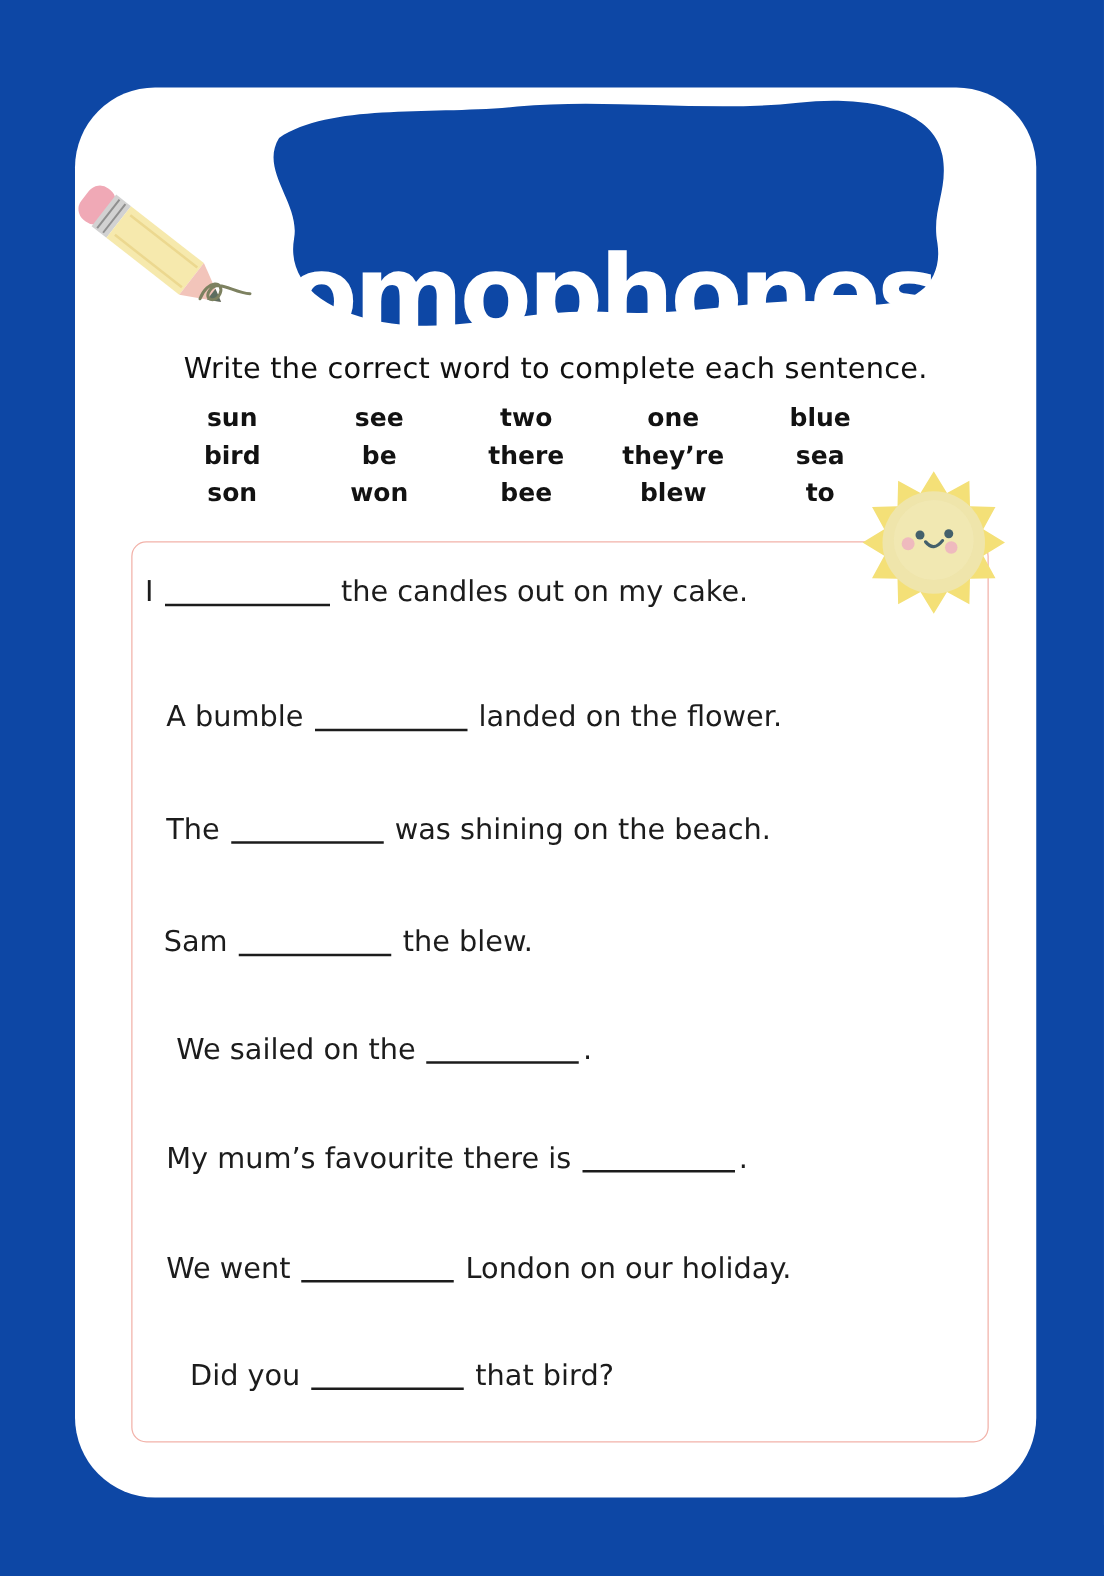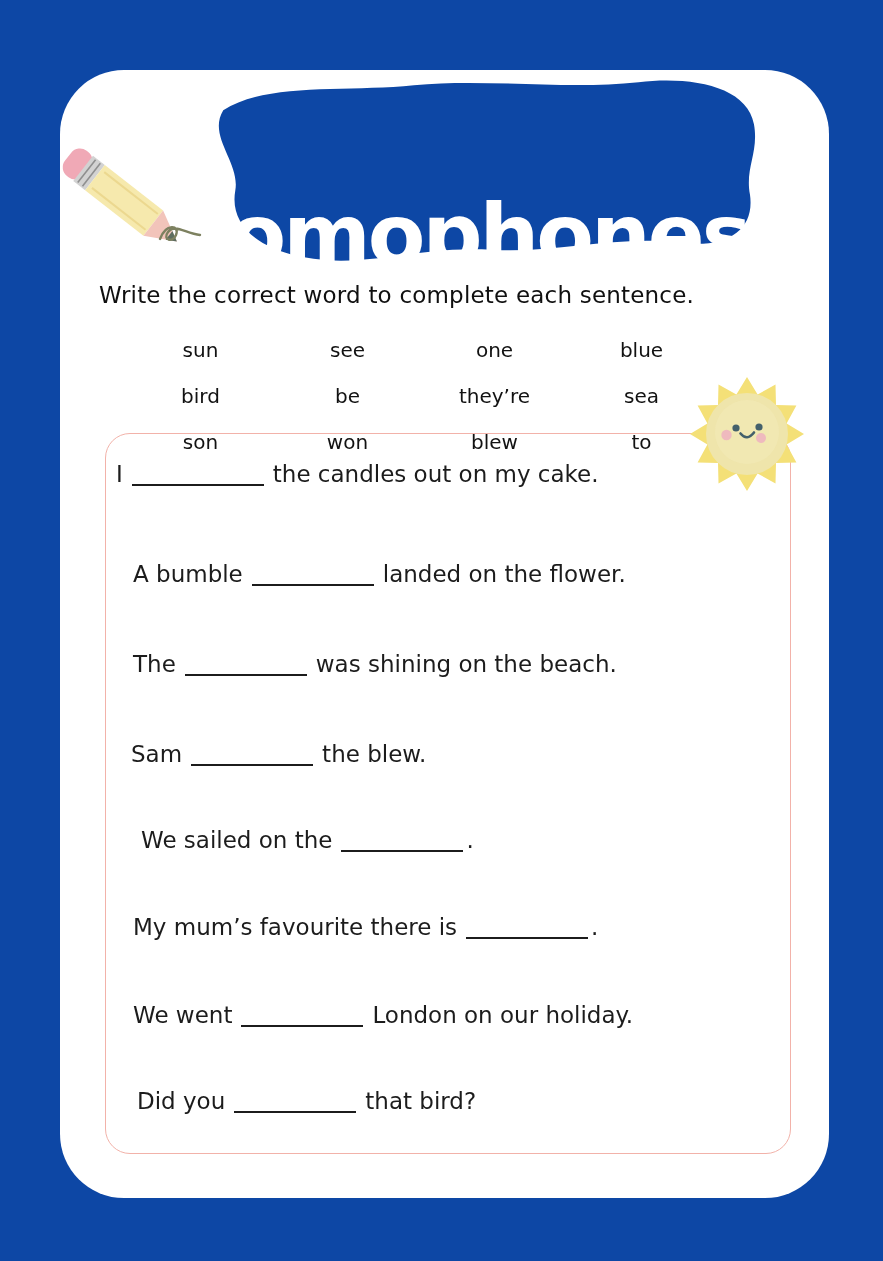--- a/index.html
+++ b/index.html
@@ -4,38 +4,38 @@
 <style>
   html,body{margin:0;padding:0;background:#0d47a5;}
   .page{position:relative;width:883px;height:1261px;background:#0d47a5;overflow:hidden;
         font-family:"DejaVu Sans","Liberation Sans",sans-serif;}
   .card{position:absolute;left:60px;top:70px;width:769px;height:1128px;background:#ffffff;
         border-radius:64px;}
   .blob-svg{position:absolute;left:85px;top:2px;width:620px;height:196px;}
   .title{position:absolute;left:88px;top:60px;width:614px;text-align:center;color:#ffffff;
          font-size:84px;font-weight:bold;letter-spacing:-3px;white-space:nowrap;}
   .pencil-svg{position:absolute;left:-4px;top:66px;width:160px;height:120px;}
-  .instruction{position:absolute;left:0;top:212px;width:100%;
-               font-size:23px;color:#101010;letter-spacing:0.2px;margin-left:39px;}
+  .instruction{position:absolute;left:0;top:212px;width:100%;text-align:center;
+               font-size:23px;color:#101010;letter-spacing:0.2px;}
   .word-bank{position:absolute;left:67px;top:249px;width:588px;display:flex;}
   .wb-col{flex:1;text-align:center;}
-  .wb-word{line-height:30px;font-weight:normal;font-size:20px;color:#121212;margin-top:16px;}
+  .wb-word{line-height:30px;font-weight:bold;font-size:20px;color:#121212;}
   .sentence-box{position:absolute;left:45px;top:363px;width:684px;height:719px;
-                border:1.6px solid #f2b2a9;border-radius:25px;}
+                border:1.6px solid #f2b2a9;border-radius:12px;}
   .sentence{position:absolute;white-space:nowrap;font-size:23px;color:#1c1c1c;}
   .blank{display:inline-block;width:122px;height:22px;border-bottom:2.2px solid #1c1c1c;
          margin:0 9px;vertical-align:-4px;}
   .s1{top:27px;left:10px}  .s1 .blank{width:132px}
   .s2{top:127px;left:27px}
   .s3{top:217px;left:27px}
   .s4{top:307px;left:25px}
   .s5{top:393px;left:35px}
   .s6{top:480px;left:27px}
   .s7{top:568px;left:27px}
-  .s8{top:654px;left:31px}
+  .s8{top:654px;left:46px}
   .dot .blank{margin-right:3px}
   .sun-svg{position:absolute;left:629px;top:306px;width:116px;height:116px;z-index:3;}
 </style>
 </head>
 <body>
 
 <div class="page">
   <div class="card">
 
     <svg class="blob-svg" viewBox="0 0 618 195" aria-hidden="true">
@@ -75,20 +75,25 @@
         <div class="wb-word">sun</div>
         <div class="wb-word">bird</div>
         <div class="wb-word">son</div>
       </div>
       <div class="wb-col">
         <div class="wb-word">see</div>
         <div class="wb-word">be</div>
         <div class="wb-word">won</div>
       </div>
       <div class="wb-col">
+        <div class="wb-word">two</div>
+        <div class="wb-word">there</div>
+        <div class="wb-word">bee</div>
+      </div>
+      <div class="wb-col">
         <div class="wb-word">one</div>
         <div class="wb-word">they’re</div>
         <div class="wb-word">blew</div>
       </div>
       <div class="wb-col">
         <div class="wb-word">blue</div>
         <div class="wb-word">sea</div>
         <div class="wb-word">to</div>
       </div>
     </div>

